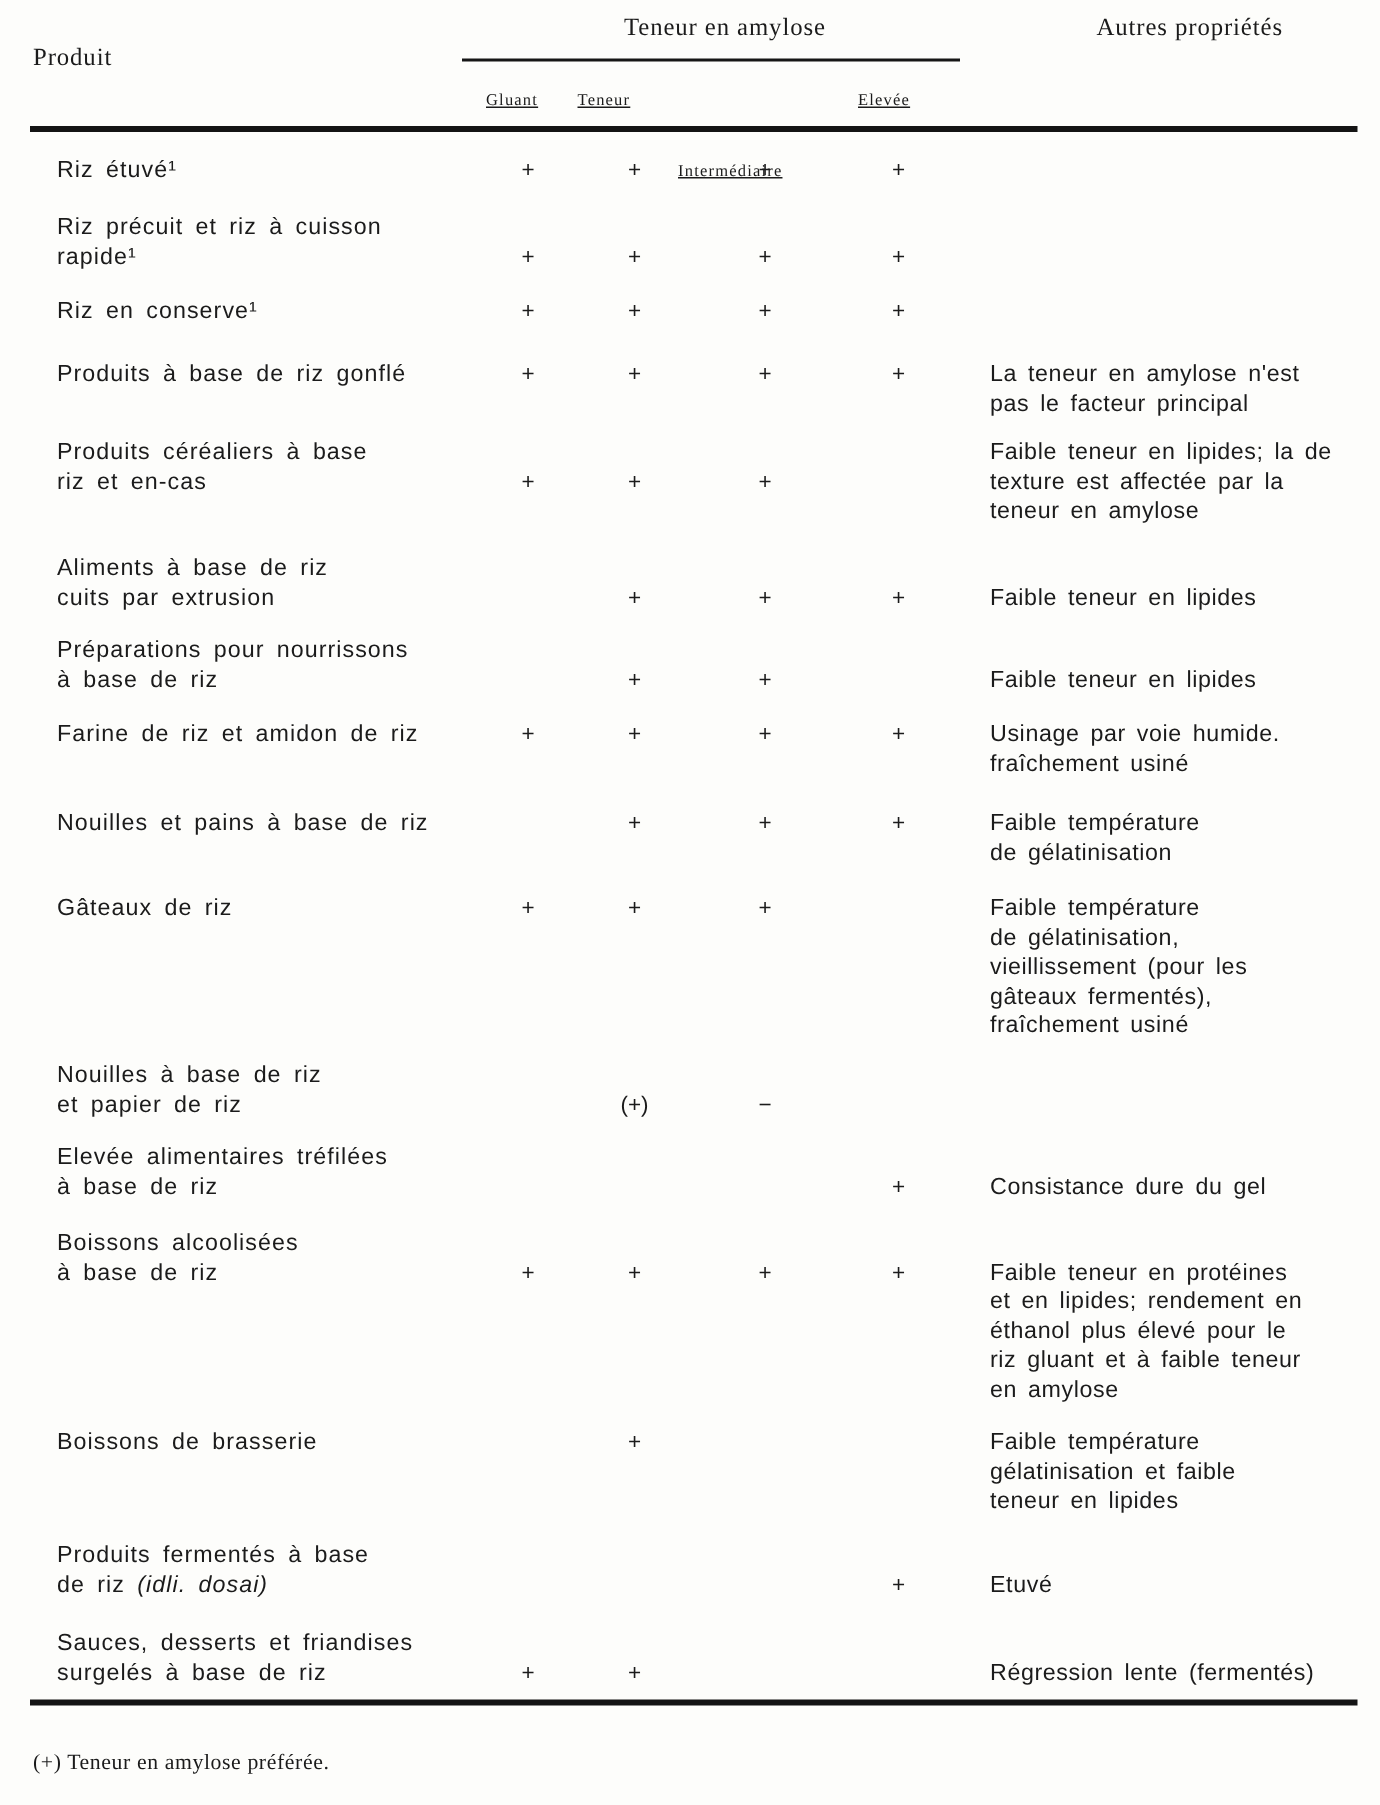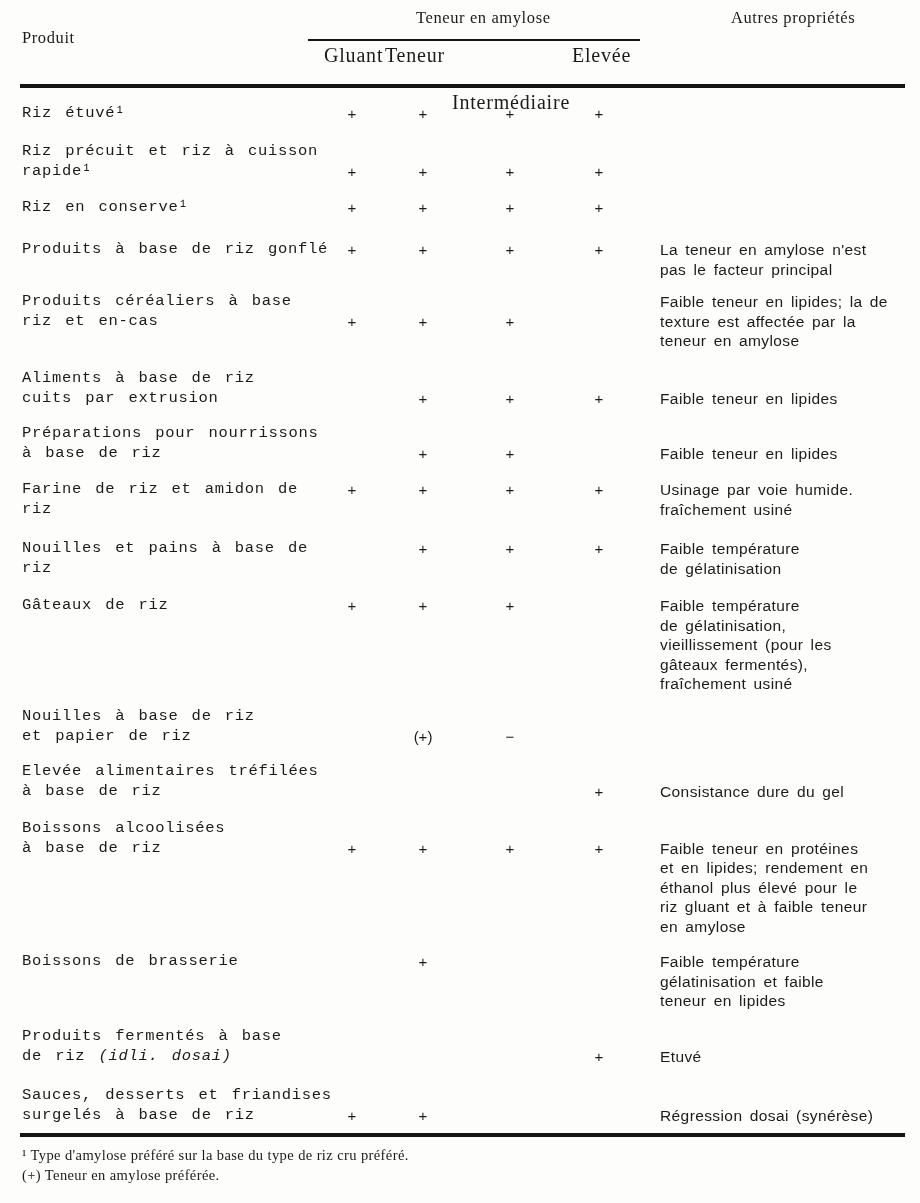--- a/index.html
+++ b/index.html
@@ -13,34 +13,34 @@
     line-height:19.5px;
     overflow:hidden;
   }
 
   
   .hdr { position:absolute; font-family:"Liberation Serif", serif; font-size:16.5px; letter-spacing:0.6px; white-space:nowrap; }
   .h-produit { left:22px; top:8px;margin-top:20px; }
   .h-teneur  { left:416px; top:8px; }
   .h-autres  { left:731px; top:8px; }
   .h-underline { position:absolute; left:308px; top:39px; width:332px; height:2px; background:#161616; }
-  .subhdr { position:absolute; top:46px; font-family:"Liberation Serif", serif; font-size:20px; letter-spacing:0.8px; white-space:nowrap; }
+  .subhdr { position:absolute; top:58px; font-family:"Liberation Serif", serif; font-size:11px; letter-spacing:0.8px; white-space:nowrap;text-decoration:underline; }
   .sh-gluant { left:324px; }
   .sh-faible { left:385px; }
   .sh-inter  { left:452px;margin-top:47px; }
   .sh-elevee { left:572px;text-align:right; }
   .rule { position:absolute; left:20px; width:885px; background:#141414; }
   .rule-top { top:84px; height:4px; }
   .rule-bottom { top:1133px; height:4px; }
 
   
   .row { position:absolute; left:0; width:920px; height:0; overflow:visible; }
   .product {
-    position:absolute; left:22px; top:0; width:315px;
-    white-space:pre-line; letter-spacing:0.7px; word-spacing:3.2px;font-family:Liberation Mono, monospace;
+    position:absolute; left:38px; top:0; width:315px;
+    white-space:pre-line; letter-spacing:0.7px; word-spacing:3.2px;
   }
   .sym { position:absolute; top:0; width:70px; text-align:center; font-size:15px; }
   .c1 { left:317px; } .c2 { left:388px; } .c3 { left:475px; } .c4 { left:564px; }
   .note {
     position:absolute; left:660px; top:0; width:252px;
     white-space:pre-line; letter-spacing:0.4px; word-spacing:2.6px;
   }
   .l2 { top:19.5px; }
   .it { font-style:italic; }
 
@@ -220,22 +220,21 @@
       <div class="note l2">Etuvé</div>
     </div>
 
     <div class="row" style="top:1086px">
       <div class="product">Sauces, desserts et friandises
 surgelés à base de riz</div>
       <div class="sym c1 l2">+</div>
       <div class="sym c2 l2">+</div>
       <div class="sym c3 l2"></div>
       <div class="sym c4 l2"></div>
-      <div class="note l2">Régression dosai (synérèse)</div>
+      <div class="note l2">Régression lente (fermentés)</div>
     </div>
 
   </main>
 
   <div class="rule rule-bottom"></div>
-  <div class="footnote fn1">¹ Type d'amylose préféré sur la base du type de riz cru préféré.</div>
   <div class="footnote fn2">(+) Teneur en amylose préférée.</div>
 
 </div>
 
 </body></html>

